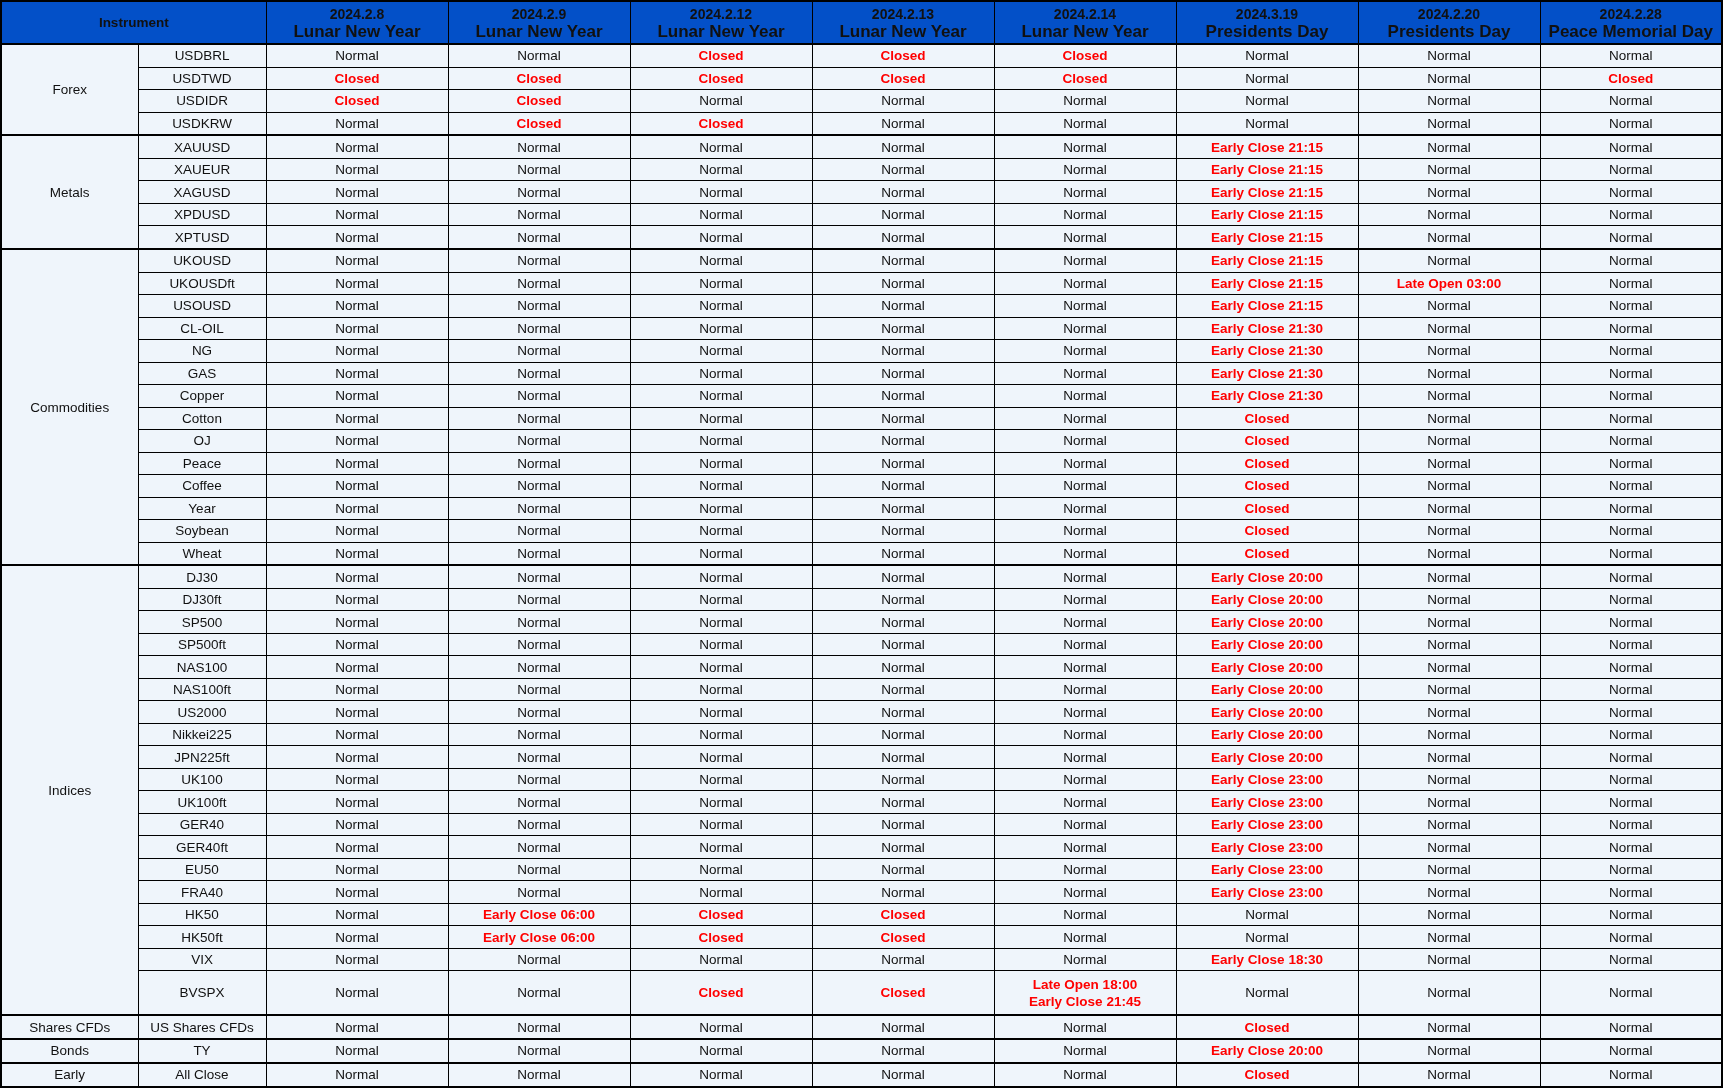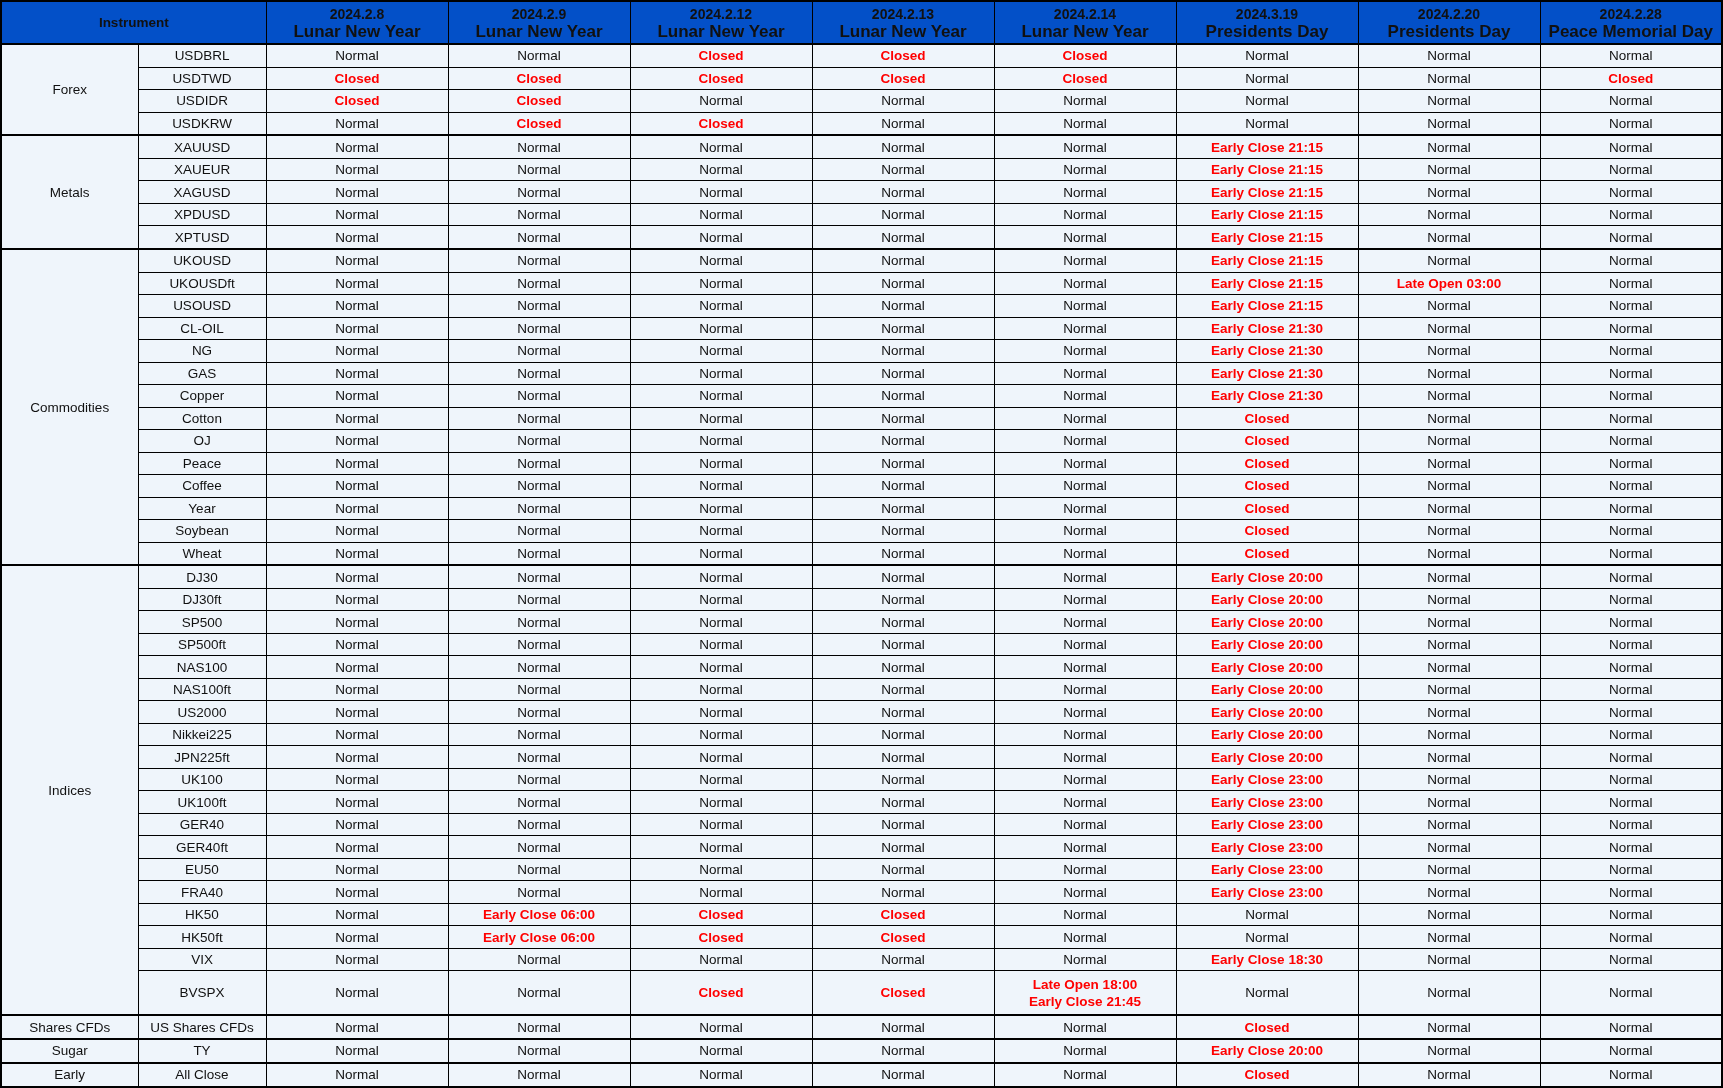--- a/index.html
+++ b/index.html
@@ -1267,21 +1267,21 @@
             <div>Closed</div>
           </td>
           <td class="status-cell">
             <div>Normal</div>
           </td>
           <td class="status-cell">
             <div>Normal</div>
           </td>
         </tr>
         <tr class="section-start">
-          <td class="category-cell" rowspan="1">Sugar</td>
+          <td class="category-cell" rowspan="1">Bonds</td>
           <td class="instrument-cell">TY</td>
           <td class="status-cell">
             <div>Normal</div>
           </td>
           <td class="status-cell">
             <div>Normal</div>
           </td>
           <td class="status-cell">
             <div>Normal</div>
           </td>

